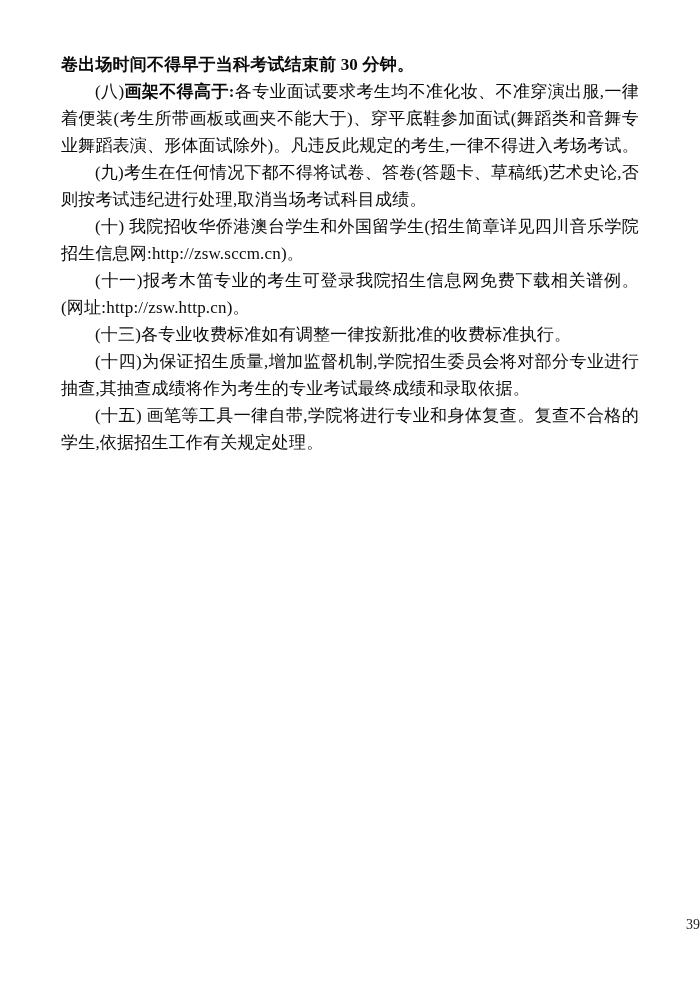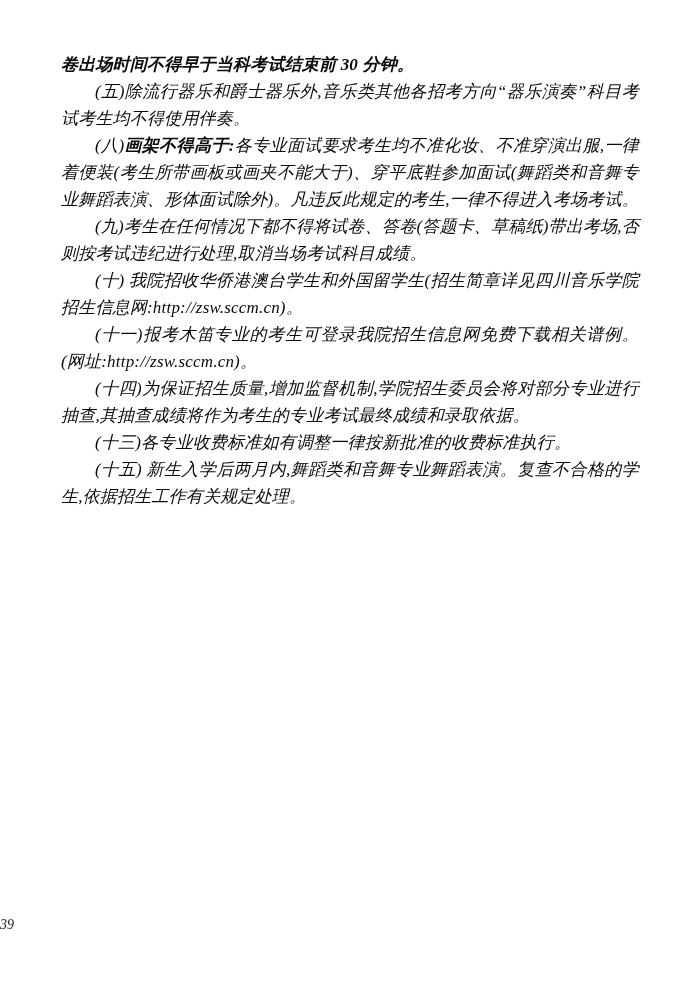--- a/index.html
+++ b/index.html
@@ -9,21 +9,20 @@
     background: #ffffff;
     position: relative;
     font-family: "Liberation Serif", "DejaVu Serif", serif;
     color: #0a0a0a;
     overflow: hidden;
   }
   .page {
     position: absolute;
     inset: 0;
     background: #ffffff;
-    font-style: italic;
   }
   .doc-body {
     position: absolute;
     left: 61px;
     top: 51px;
     width: 578px;
     font-size: 17px;
     line-height: 27px;
     text-align: justify;
     letter-spacing: 0.2px;
@@ -37,35 +36,34 @@
     text-indent: 0;
   }
   .doc-body b {
     font-weight: bold;
   }
   .page-number {
     position: absolute;
     top: 916px;
     left: 0;
     width: 100%;
-    text-align: left;
+    text-align: right;
     font-size: 14px;
     line-height: 18px;
     color: #1a1a1a;
   }
 </style>
 </head>
 <body>
 
 <div class="page">
   <div class="doc-body">
       <p class="no-indent"><b>卷出场时间不得早于当科考试结束前 30 分钟。</b></p>
-      <p><span>(五)除流行器乐和爵士器乐外,音乐类其他各招考方向“器乐演奏”科目考试考生均不得使用伴奏。</span></p>
       <p><span>(八)</span><b>画架不得高于:</b><span>各专业面试要求考生均不准化妆、不准穿演出服,一律着便装(考生所带画板或画夹不能大于)、穿平底鞋参加面试(舞蹈类和音舞专业舞蹈表演、形体面试除外)。凡违反此规定的考生,一律不得进入考场考试。</span></p>
-      <p><span>(九)考生在任何情况下都不得将试卷、答卷(答题卡、草稿纸)带出考场,否则按考试违纪进行处理,取消当场考试科目成绩。</span></p>
+      <p><span>(九)考生在任何情况下都不得将试卷、答卷(答题卡、草稿纸)艺术史论,否则按考试违纪进行处理,取消当场考试科目成绩。</span></p>
       <p><span>(十) 我院招收华侨港澳台学生和外国留学生(招生简章详见四川音乐学院招生信息网:http://zsw.sccm.cn)。</span></p>
-      <p><span>(十一)报考木笛专业的考生可登录我院招生信息网免费下载相关谱例。(网址:http://zsw.sccm.cn)。</span></p>
+      <p><span>(十一)报考木笛专业的考生可登录我院招生信息网免费下载相关谱例。(网址:http://zsw.http.cn)。</span></p>
+      <p><span>(十三)各专业收费标准如有调整一律按新批准的收费标准执行。</span></p>
       <p><span>(十四)为保证招生质量,增加监督机制,学院招生委员会将对部分专业进行抽查,其抽查成绩将作为考生的专业考试最终成绩和录取依据。</span></p>
-      <p><span>(十三)各专业收费标准如有调整一律按新批准的收费标准执行。</span></p>
-      <p><span>(十五) 新生入学后两月内,舞蹈类和音舞专业舞蹈表演。复查不合格的学生,依据招生工作有关规定处理。</span></p>
+      <p><span>(十五) 画笔等工具一律自带,学院将进行专业和身体复查。复查不合格的学生,依据招生工作有关规定处理。</span></p>
     </div>
   <div class="page-number">39</div>
 </div>
 
 </body></html>

